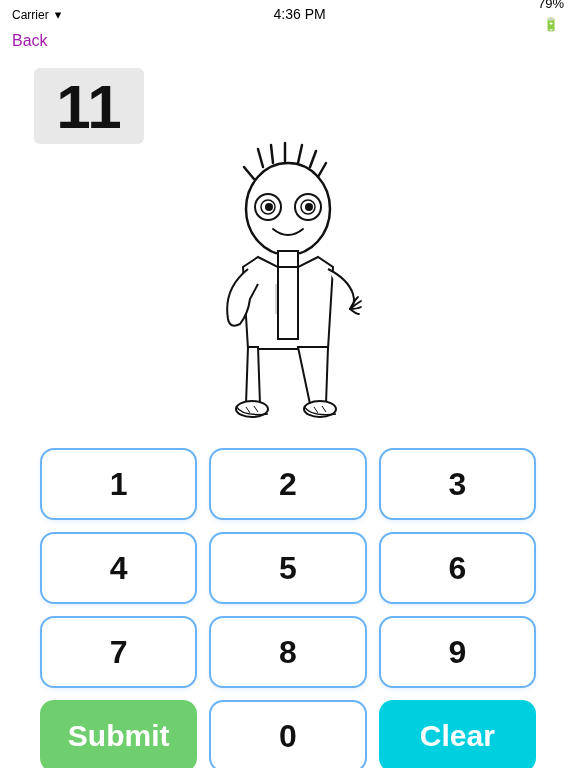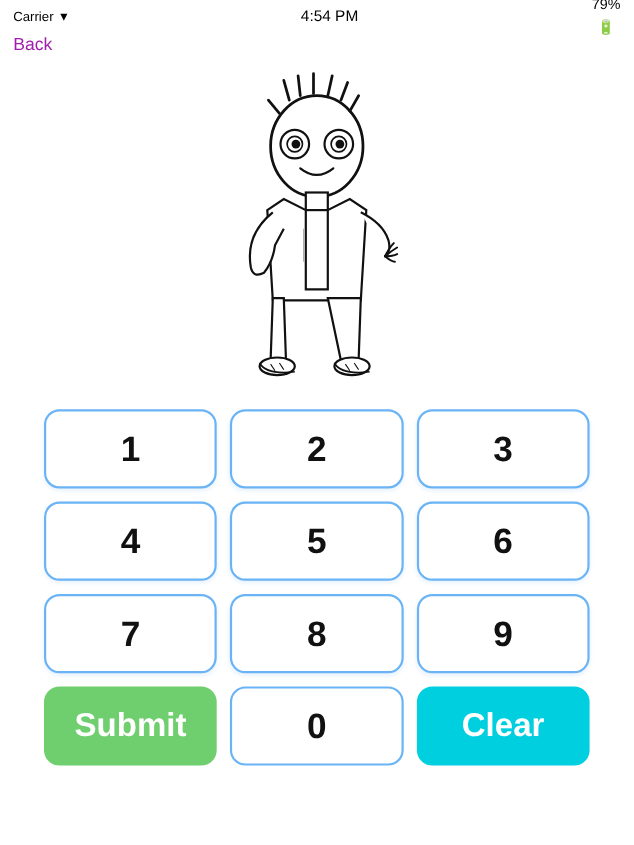--- a/index.html
+++ b/index.html
@@ -158,32 +158,35 @@
     .signal { font-size: 12px; }
   </style>
 </head>
 <body>
 
 <div class="status-bar">
   <div class="status-left">
     <span class="signal">Carrier</span>
     <span>▾</span>
   </div>
-  <div style="font-size:14px;font-weight:500;">4:54 PM</div>
+  <div style="font-size:14px;font-weight:500;">4:36 PM</div>
   <div class="status-right">
     <span>79%</span>
     <span>🔋</span>
   </div>
 </div>
 
 <div class="nav-bar">
   <button class="back-btn">Back</button>
 </div>
 
 <div class="equation-area">
+  <div class="answer-box">
+    <span class="answer-text">11</span>
+  </div>
 </div>
 
 <div class="character-area">
   <svg class="character-svg" viewBox="0 0 220 300" xmlns="http://www.w3.org/2000/svg">
 
     <ellipse cx="110" cy="70" rx="42" ry="46" fill="white" stroke="#111" stroke-width="2.5"></ellipse>
 
     <line x1="85" y1="28" x2="80" y2="10" stroke="#111" stroke-width="2.5" stroke-linecap="round"></line>
     <line x1="95" y1="24" x2="93" y2="6" stroke="#111" stroke-width="2.5" stroke-linecap="round"></line>
     <line x1="107" y1="22" x2="107" y2="4" stroke="#111" stroke-width="2.5" stroke-linecap="round"></line>

